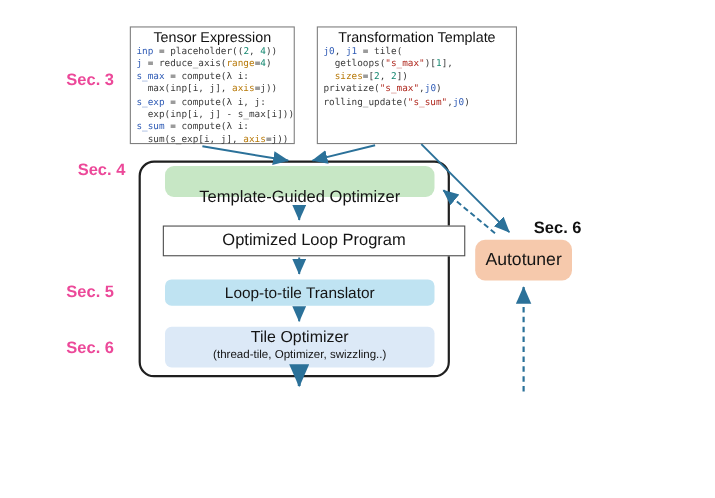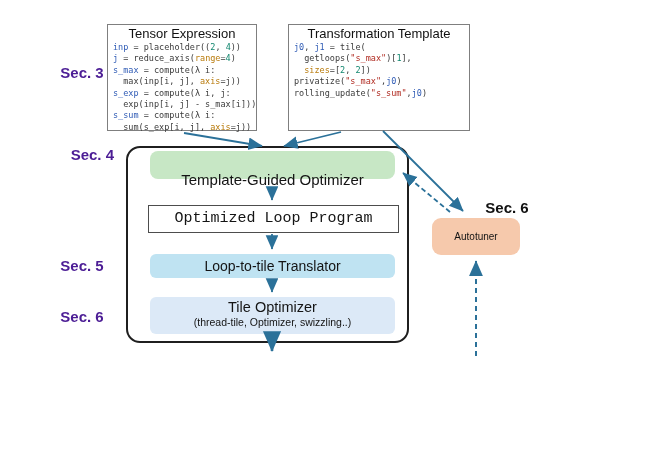--- a/index.html
+++ b/index.html
@@ -31,21 +31,21 @@
     white-space: pre;
     padding-left: 5px;
     margin-top: 1px;
   }
   .sec-label {
     position: absolute;
     width: 64px;
     text-align: center;
     font-size: 15px;
     font-weight: 700;
-    color: #4c1d95;
+    color: #ec4899;
     z-index: 2;
   }
   .pipeline-container {
     position: absolute;
     left: 126px; top: 146px;
     width: 283px; height: 197px;
     border: 2px solid #1f1f1f;
     border-radius: 14px;
     background: #ffffff;
     z-index: 1;
@@ -59,26 +59,25 @@
     left: 150px; top: 151px;
     width: 245px; height: 28px;
     background: var(--green);
     border-radius: 8px;
     padding-top: 20px;
   }
   .stage-optimizer .stage-title { font-size: 15px; line-height: 17px; }
   .stage-subtitle { font-size: 11px; line-height: 13px; }
   .stage-loop-program {
     left: 148px; top: 205px;
-    width: 251px; height: 28px;
+    width: 275px; height: 28px;
     background: #ffffff;
     border: 1.5px solid #4d4d4d;
     font-size: 15px;
     line-height: 25px;
-    font-family: Liberation Mono, monospace;
   }
   .stage-translator {
     left: 150px; top: 254px;
     width: 245px; height: 24px;
     background: var(--blue1);
     border-radius: 6px;
     font-size: 14px;
     line-height: 24px;
   }
   .stage-tile-optimizer {
@@ -91,21 +90,21 @@
   }
   .stage-tile-optimizer .stage-title { font-size: 14.5px; line-height: 17px; }
   .stage-tile-optimizer .stage-subtitle { font-size: 10.5px; line-height: 13px; }
   .autotuner {
     position: absolute;
     left: 432px; top: 218px;
     width: 88px; height: 37px;
     background: var(--peach);
     border-radius: 9px;
     text-align: center;
-    font-size: 10px;
+    font-size: 16px;
     line-height: 37px;
     z-index: 3;
   }
   .sec6-right {
     position: absolute;
     left: 478px; top: 199px;
     width: 58px;
     text-align: center;
     font-size: 15px;
     font-weight: 700;
@@ -121,21 +120,21 @@
   svg.arrows line { stroke: var(--arrow); }
 </style>
 </head>
 <body>
 
 <div class="sec-label" style="left:50px; top:64px;">Sec. 3</div>
 <div class="sec-label" style="left:50px; top:146px;text-align:right;">Sec. 4</div>
 <div class="sec-label" style="left:50px; top:257px;">Sec. 5</div>
 <div class="sec-label" style="left:50px; top:308px;">Sec. 6</div>
 
-<div class="codebox" style="left:107px; top:24px; width:150px; height:107px;">
+<div class="codebox" style="left:118px; top:24px; width:150px; height:107px;">
   <div class="codebox-title">Tensor Expression</div>
   <div class="code"><div><span style="color: rgb(47, 91, 181);">inp</span><span style="color: rgb(59, 59, 59);"> = placeholder((</span><span style="color: rgb(18, 135, 111);">2</span><span style="color: rgb(59, 59, 59);">, </span><span style="color: rgb(18, 135, 111);">4</span><span style="color: rgb(59, 59, 59);">))</span></div><div><span style="color: rgb(47, 91, 181);">j</span><span style="color: rgb(59, 59, 59);"> = reduce_axis(</span><span style="color: rgb(184, 122, 10);">range</span><span style="color: rgb(59, 59, 59);">=</span><span style="color: rgb(18, 135, 111);">4</span><span style="color: rgb(59, 59, 59);">)</span></div><div><span style="color: rgb(47, 91, 181);">s_max</span><span style="color: rgb(59, 59, 59);"> = compute(λ i:</span></div><div><span style="color: rgb(59, 59, 59);">  max(inp[i, j], </span><span style="color: rgb(184, 122, 10);">axis</span><span style="color: rgb(59, 59, 59);">=j))</span></div><div><span style="color: rgb(47, 91, 181);">s_exp</span><span style="color: rgb(59, 59, 59);"> = compute(λ i, j:</span></div><div><span style="color: rgb(59, 59, 59);">  exp(inp[i, j] - s_max[i]))</span></div><div><span style="color: rgb(47, 91, 181);">s_sum</span><span style="color: rgb(59, 59, 59);"> = compute(λ i:</span></div><div><span style="color: rgb(59, 59, 59);">  sum(s_exp[i, j], </span><span style="color: rgb(184, 122, 10);">axis</span><span style="color: rgb(59, 59, 59);">=j))</span></div></div>
 </div>
 
 <div class="codebox" style="left:288px; top:24px; width:182px; height:107px;">
   <div class="codebox-title">Transformation Template</div>
   <div class="code"><div><span style="color: rgb(47, 91, 181);">j0</span><span style="color: rgb(59, 59, 59);">, </span><span style="color: rgb(47, 91, 181);">j1</span><span style="color: rgb(59, 59, 59);"> = tile(</span></div><div><span style="color: rgb(59, 59, 59);">  getloops(</span><span style="color: rgb(176, 42, 32);">"s_max"</span><span style="color: rgb(59, 59, 59);">)[</span><span style="color: rgb(18, 135, 111);">1</span><span style="color: rgb(59, 59, 59);">],</span></div><div><span style="color: rgb(59, 59, 59);">  </span><span style="color: rgb(184, 122, 10);">sizes</span><span style="color: rgb(59, 59, 59);">=[</span><span style="color: rgb(18, 135, 111);">2</span><span style="color: rgb(59, 59, 59);">, </span><span style="color: rgb(18, 135, 111);">2</span><span style="color: rgb(59, 59, 59);">])</span></div><div><span style="color: rgb(59, 59, 59);">privatize(</span><span style="color: rgb(176, 42, 32);">"s_max"</span><span style="color: rgb(59, 59, 59);">,</span><span style="color: rgb(47, 91, 181);">j0</span><span style="color: rgb(59, 59, 59);">)</span></div><div><span style="color: rgb(59, 59, 59);">rolling_update(</span><span style="color: rgb(176, 42, 32);">"s_sum"</span><span style="color: rgb(59, 59, 59);">,</span><span style="color: rgb(47, 91, 181);">j0</span><span style="color: rgb(59, 59, 59);">)</span></div></div>
 </div>
 
 <div class="pipeline-container"></div>

